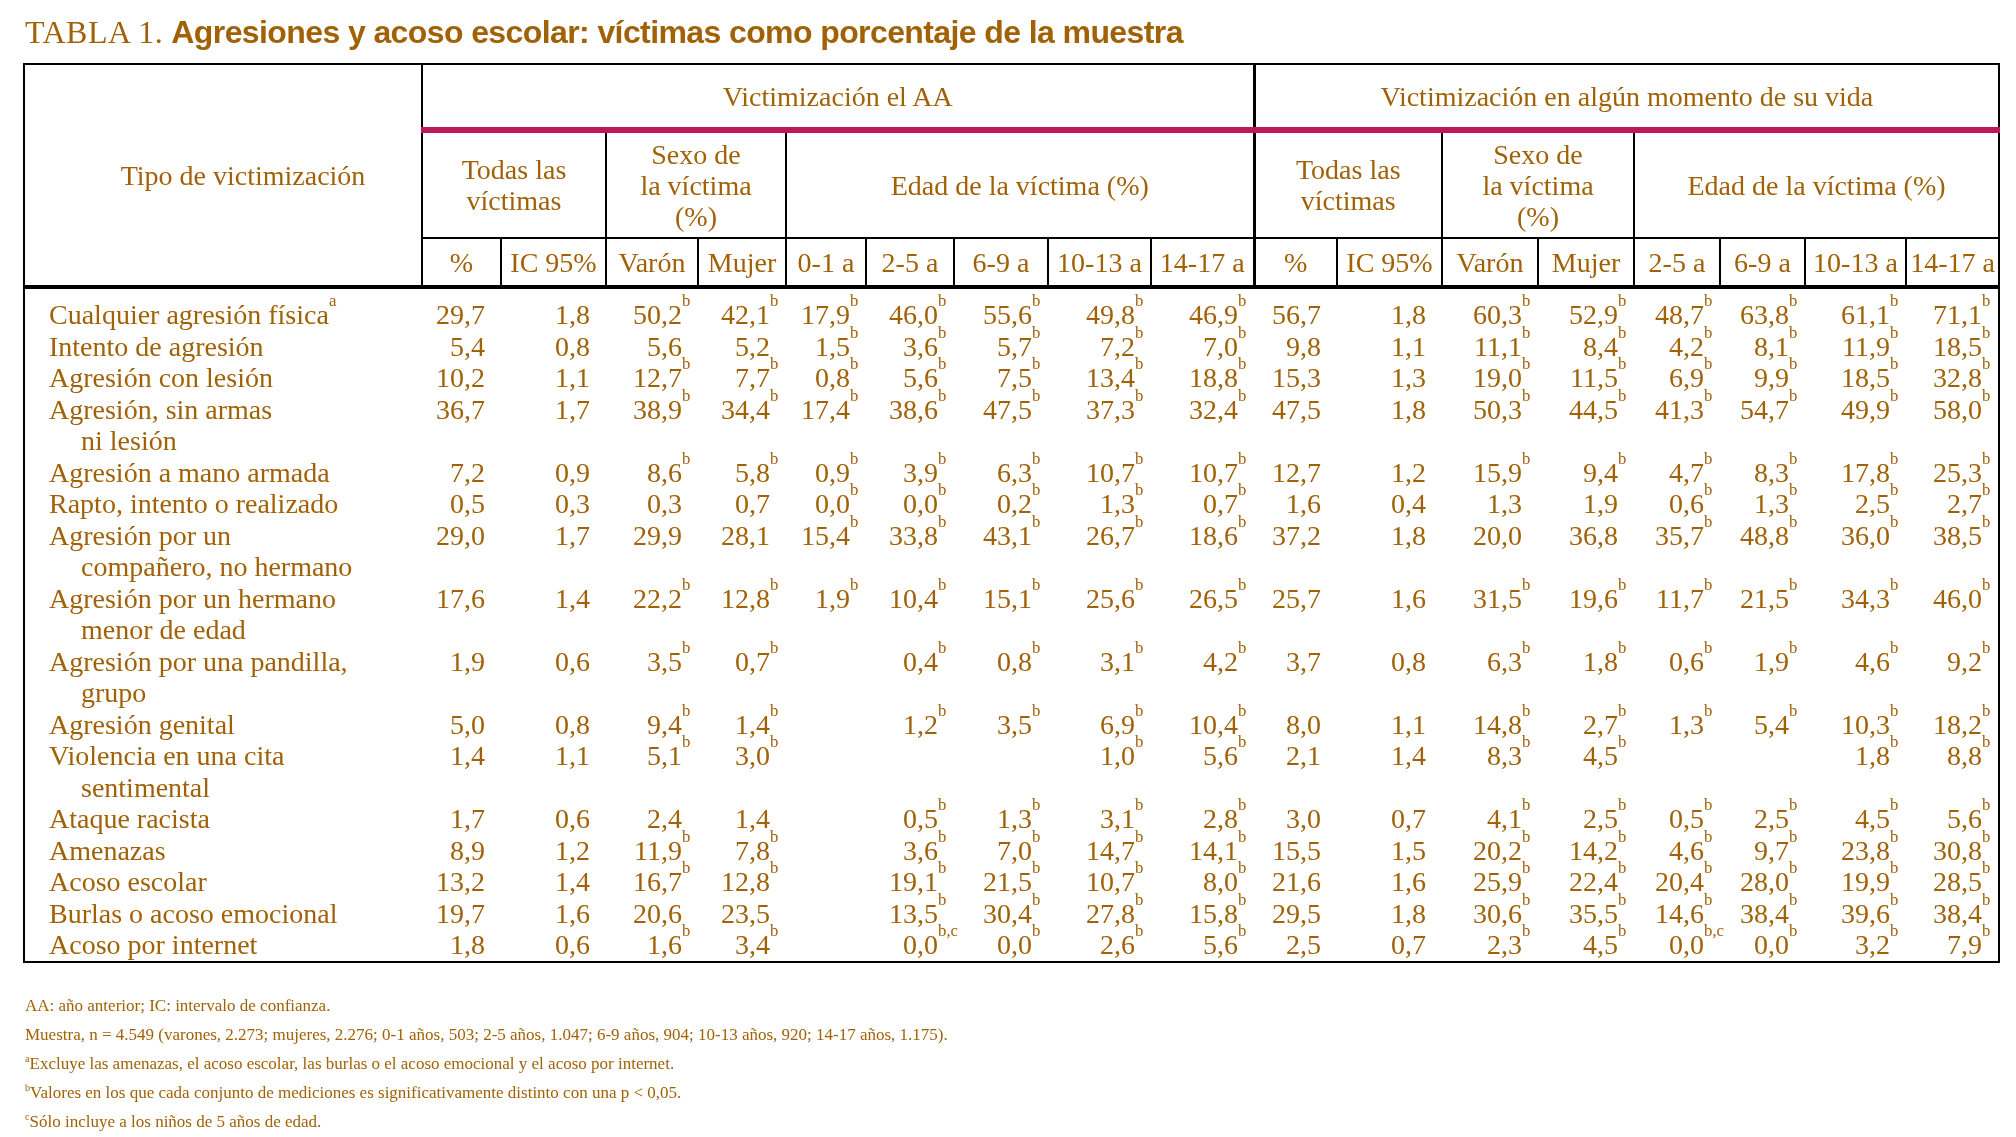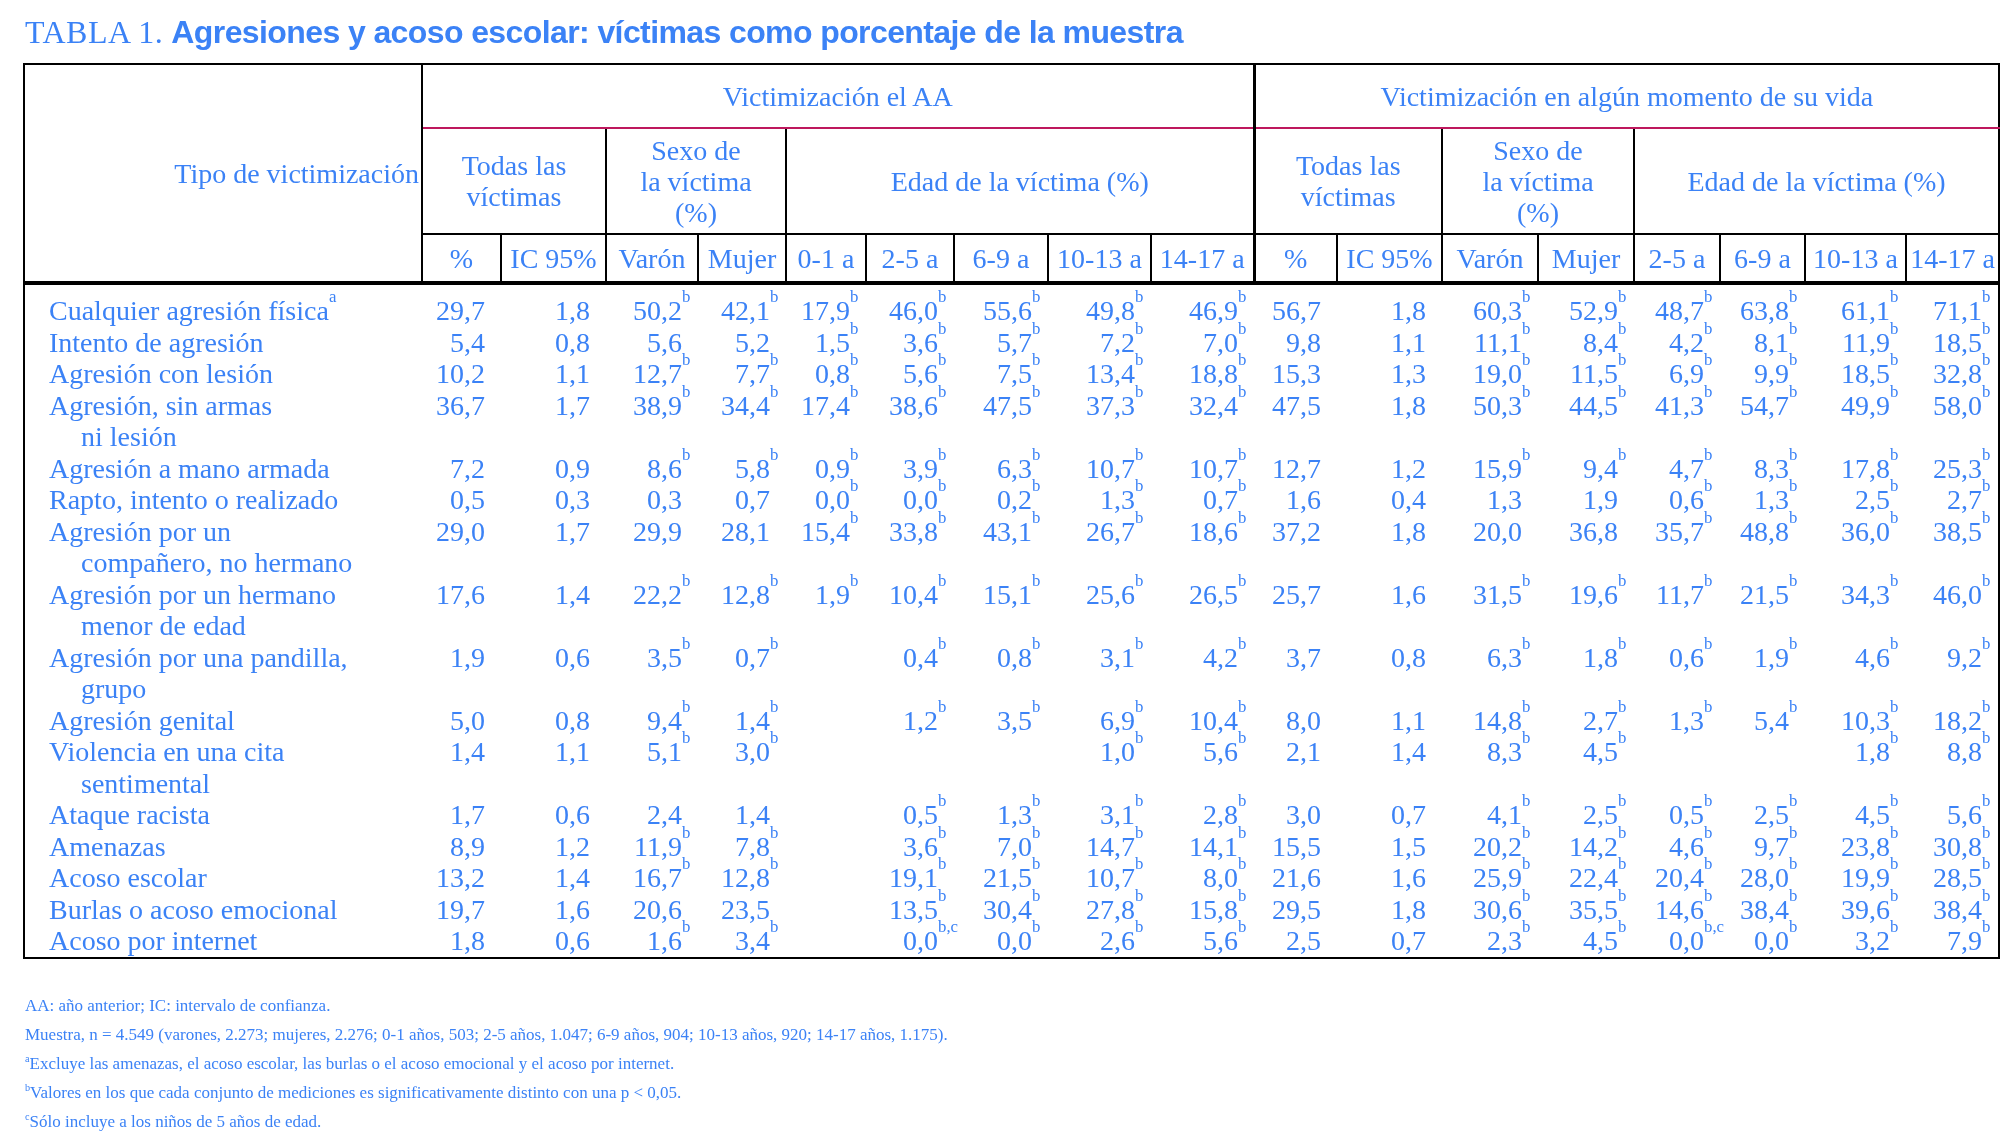--- a/index.html
+++ b/index.html
@@ -1,30 +1,30 @@
 <!DOCTYPE html>
 <html><head>
 <meta charset="utf-8">
 <style>
   html,body{margin:0;padding:0;background:#fff;}
-  .page{position:relative;width:2016px;height:1137px;background:#fff;color:#3b82f6;overflow:hidden;
+  .page{position:relative;width:2016px;height:1137px;background:#fff;color:#a16207;overflow:hidden;
         font-family:"Liberation Serif","DejaVu Serif",serif;}
   
   .title{position:absolute;left:25px;top:10px;white-space:nowrap;line-height:44px;}
   .t-prefix{font-family:"Liberation Serif","DejaVu Serif",serif;font-size:32px;letter-spacing:0.5px;}
   .t-main{font-family:"Liberation Sans","DejaVu Sans",sans-serif;font-weight:bold;font-size:32px;letter-spacing:-0.6px;margin-left:8px;}
   
   table.tbl{position:absolute;left:23px;top:63px;width:1975px;border-collapse:collapse;table-layout:fixed;
             border:2.5px solid #000;font-size:28px;}
   .tbl th{font-weight:normal;text-align:center;vertical-align:middle;white-space:pre-line;line-height:31px;padding:0 2px;}
   .hr1 th{height:62px;}
   .hr2 th{height:104px;}
   .hr3 th{height:46px;}
-  th.lbl-h{text-align:right;padding-left:42px;border-right:2px solid #000;border-bottom:4px solid #000;white-space:nowrap;}
-  .grp{border-bottom:2px solid #be185d;}
+  th.lbl-h{text-align:center;padding-left:42px;border-right:2px solid #000;border-bottom:4px solid #000;white-space:nowrap;}
+  .grp{border-bottom:6px solid #be185d;}
   .sep-r{border-right:3px solid #000;}
   .b-r{border-right:2px solid #000;}
   .hr2 th{border-bottom:2px solid #000;text-align:center;}
   .hr3 th{border-bottom:4px solid #000;}
   
   tbody td{vertical-align:top;line-height:31.5px;padding:0;border:none;}
   tbody tr:first-child td{padding-top:10px;}
   tbody tr:last-child td{}
   td.lbl{text-align:left;padding-left:24px;white-space:nowrap;}
   td.lbl .cont{padding-left:32px;white-space:nowrap;}

